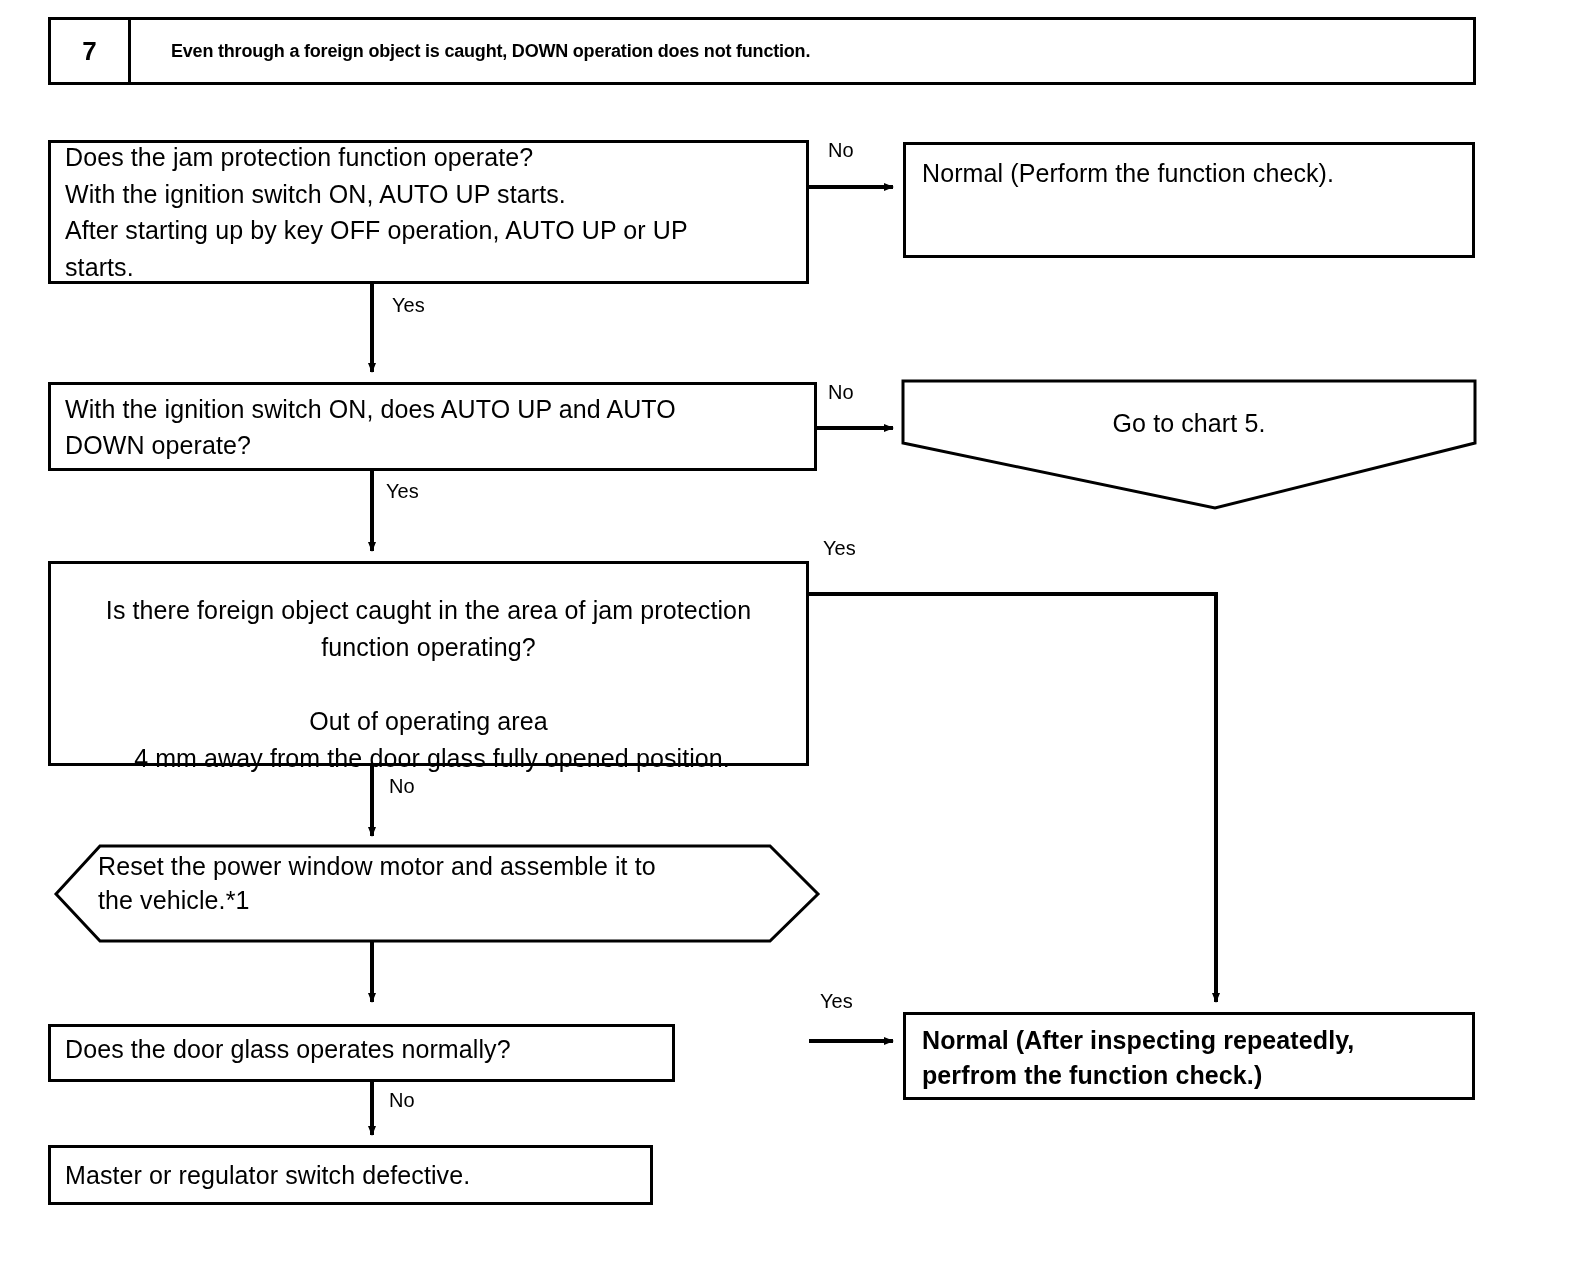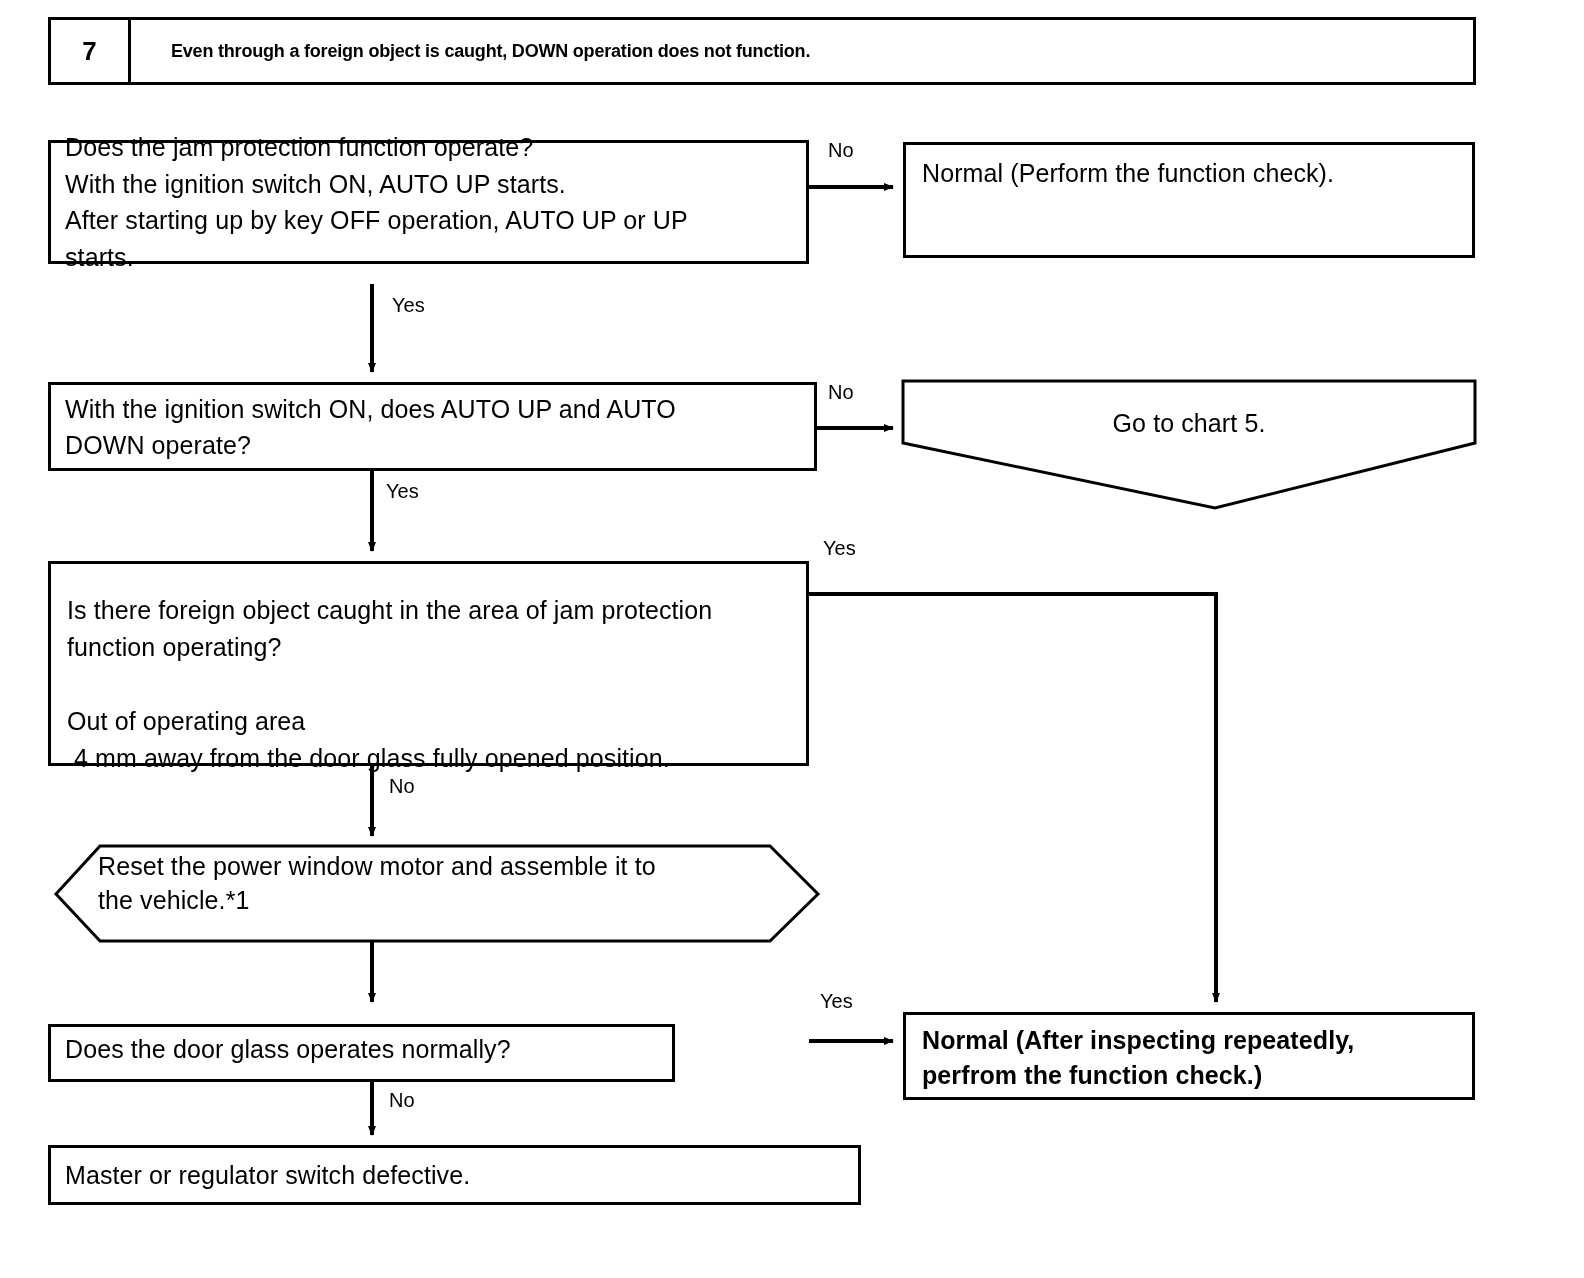--- a/index.html
+++ b/index.html
@@ -65,44 +65,44 @@
   }
   #header-title {
     flex: 1;
     padding-left: 40px;
     font-size: 18px;
     font-weight: bold;
     letter-spacing: -0.2px;
   }
 
   
-  #node-q1 { left: 48px; top: 140px; width: 761px; height: 124px; padding: 10px 16px 10px 14px; }
+  #node-q1 { left: 48px; top: 140px; width: 761px; height: 144px; padding: 10px 16px 10px 14px; }
   #node-q1 .txt { line-height: 1.46; }
   #node-normal1 { left: 903px; top: 142px; width: 572px; height: 116px; padding: 12px 16px; justify-content: flex-start; }
   #node-q2 { left: 48px; top: 382px; width: 769px; height: 89px; padding: 6px 16px 6px 14px; }
   #node-q2 .txt { line-height: 1.44; }
   #node-chart5 {
     left: 903px; top: 393px; width: 572px; height: 128px;
     padding-top: 14px;
     justify-content: flex-start;
     align-items: center;
     text-align: center;
   }
   #node-q3 { left: 48px; top: 561px; width: 761px; height: 205px; padding: 28px 16px 16px 16px; justify-content: flex-start; }
-  #node-q3 .txt { line-height: 1.48; }
+  #node-q3 .txt { line-height: 1.48; text-align: center; }
   #node-reset {
     left: 48px; top: 845px; width: 772px; height: 78px;
     padding: 0 60px 0 50px;
     justify-content: center;
   }
   #node-reset .txt { line-height: 1.35; }
   #node-q4 { left: 48px; top: 1012px; width: 627px; height: 58px; padding: 0 16px 8px 14px; margin-top: 12px; }
   #node-normal2 { left: 903px; top: 1012px; width: 572px; height: 88px; padding: 8px 16px; justify-content: flex-start; font-weight: bold; }
   #node-normal2 .txt { line-height: 1.4; }
-  #node-defect { left: 48px; top: 1145px; width: 813px; height: 60px; padding: 0 16px 0 14px; }
+  #node-defect { left: 48px; top: 1145px; width: 605px; height: 60px; padding: 0 16px 0 14px; }
 
   
   .edge-label {
     position: absolute;
     font-size: 20px;
     line-height: 1;
     white-space: nowrap;
   }
   #label-no-1   { left: 828px; top: 140px; }
   #label-yes-1  { left: 392px; top: 295px; }

